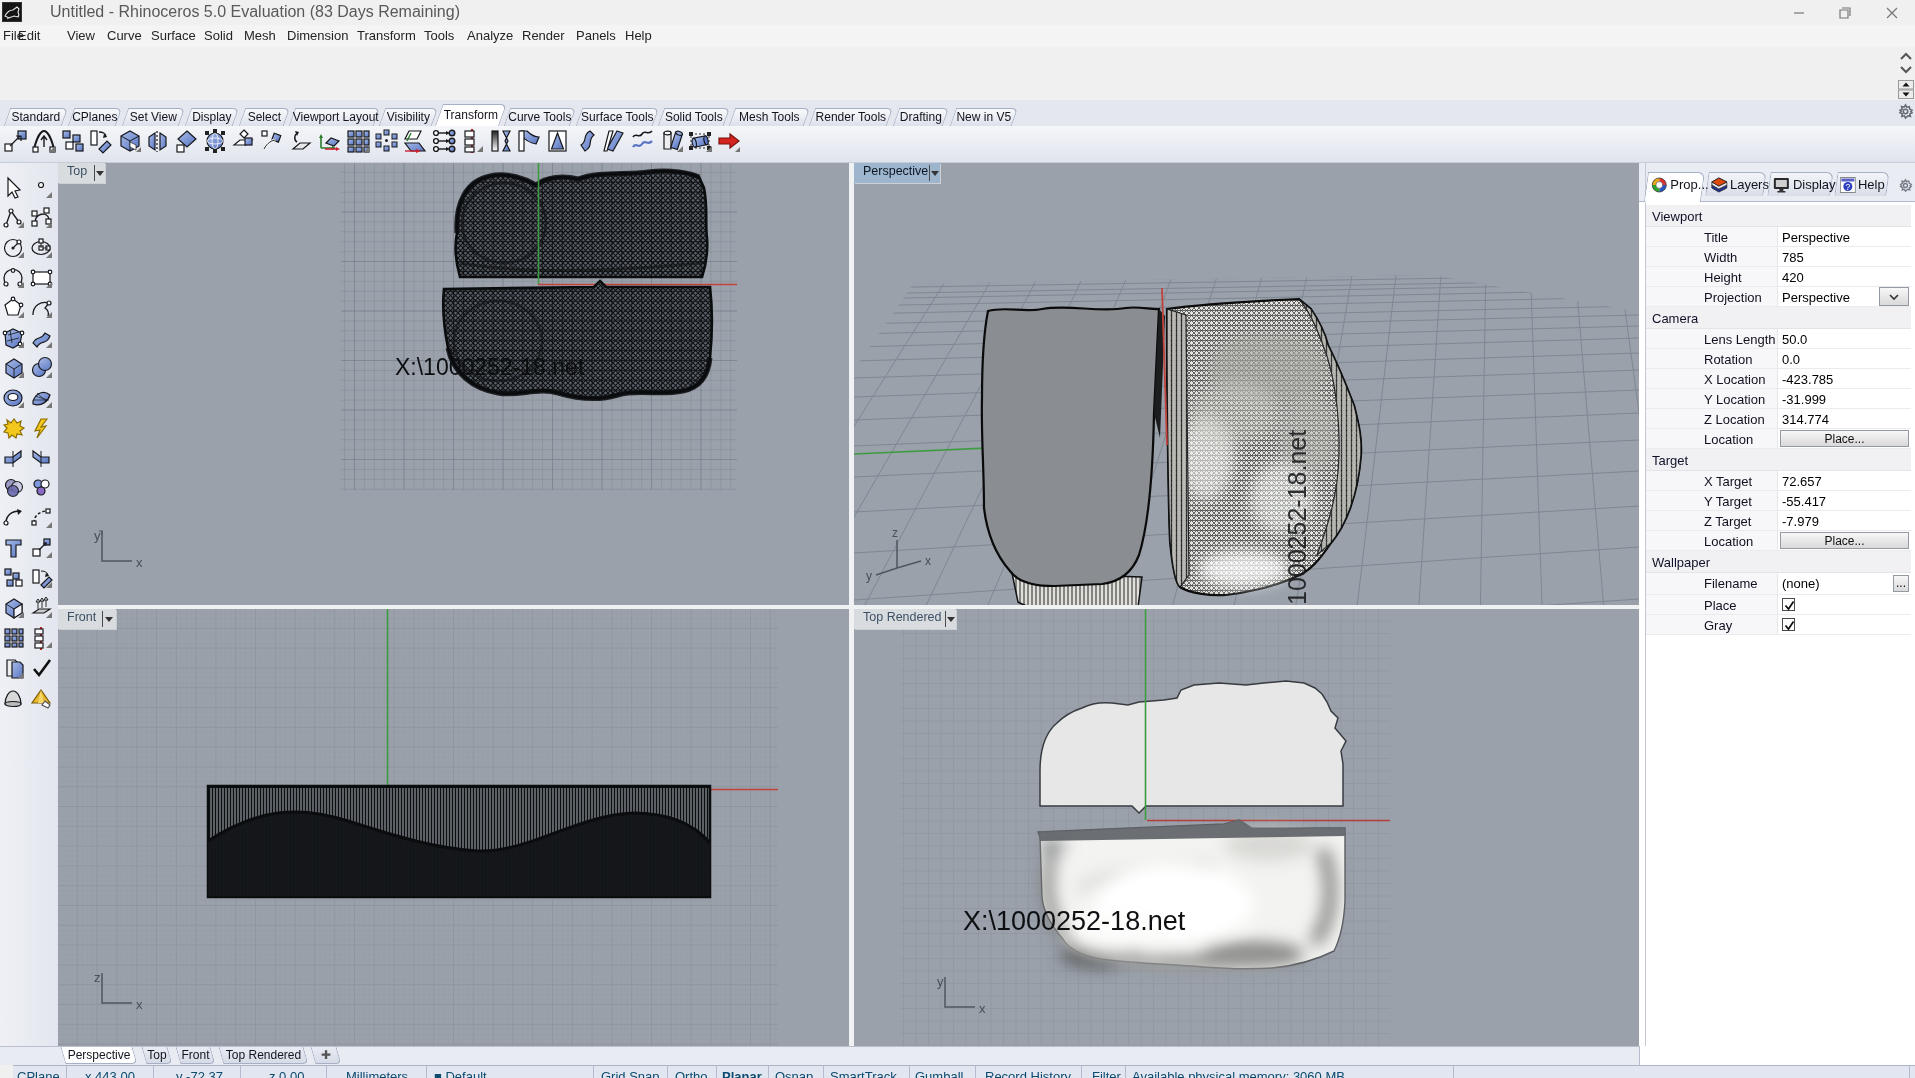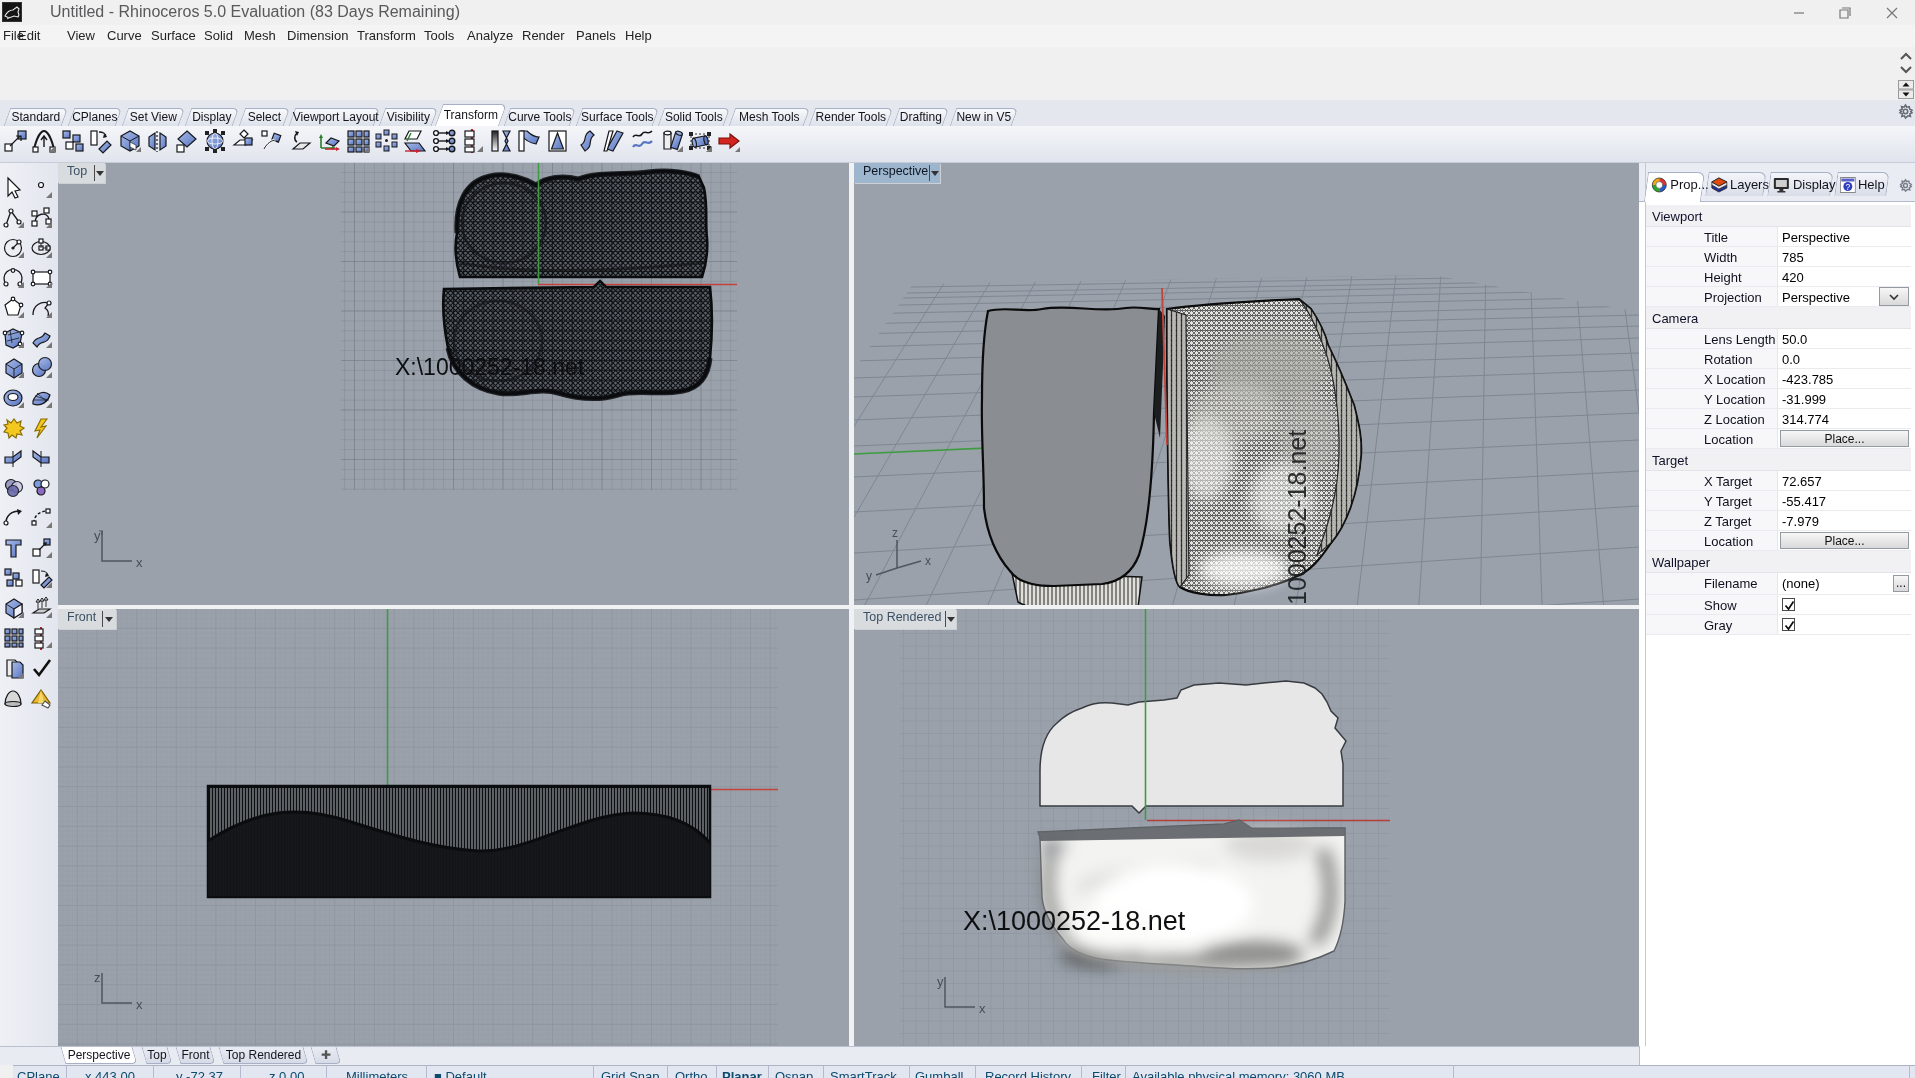--- a/index.html
+++ b/index.html
@@ -961,21 +961,21 @@
         <span>Wallpaper</span>
       </div>
     <div class="prow" style="top:573px;height:22px;">
         <div class="lc" style="height:21px;"></div>
         <span class="lbl">Filename</span>
         <span class="val">(none)</span>
       <div class="pbtn" style="left:247px;top:2px;width:16px;height:17px;line-height:15px;">...</div>
     </div>
     <div class="prow" style="top:595px;">
         <div class="lc"></div>
-        <span class="lbl">Show</span>
+        <span class="lbl">Place</span>
       <div class="chk">
           <svg width="13" height="13" viewBox="0 0 13 13">
             <path d="M2.5 6.5l3 3.5 5-7.5" stroke="#111" stroke-width="1.7" fill="none"></path>
           </svg>
         </div>
     </div>
     <div class="prow" style="top:615px;">
         <div class="lc"></div>
         <span class="lbl">Gray</span>
       <div class="chk">

